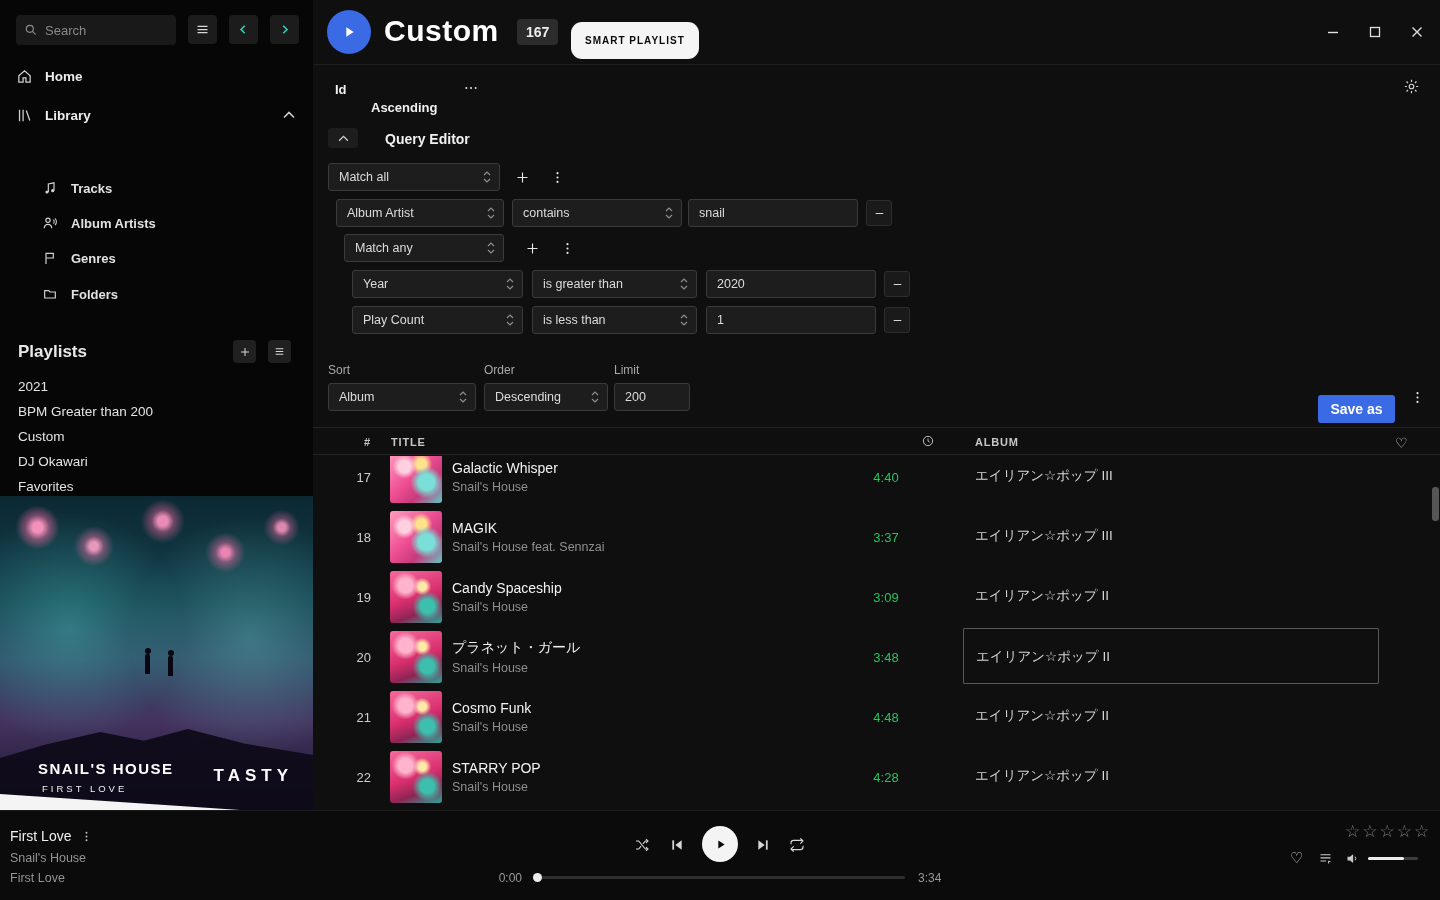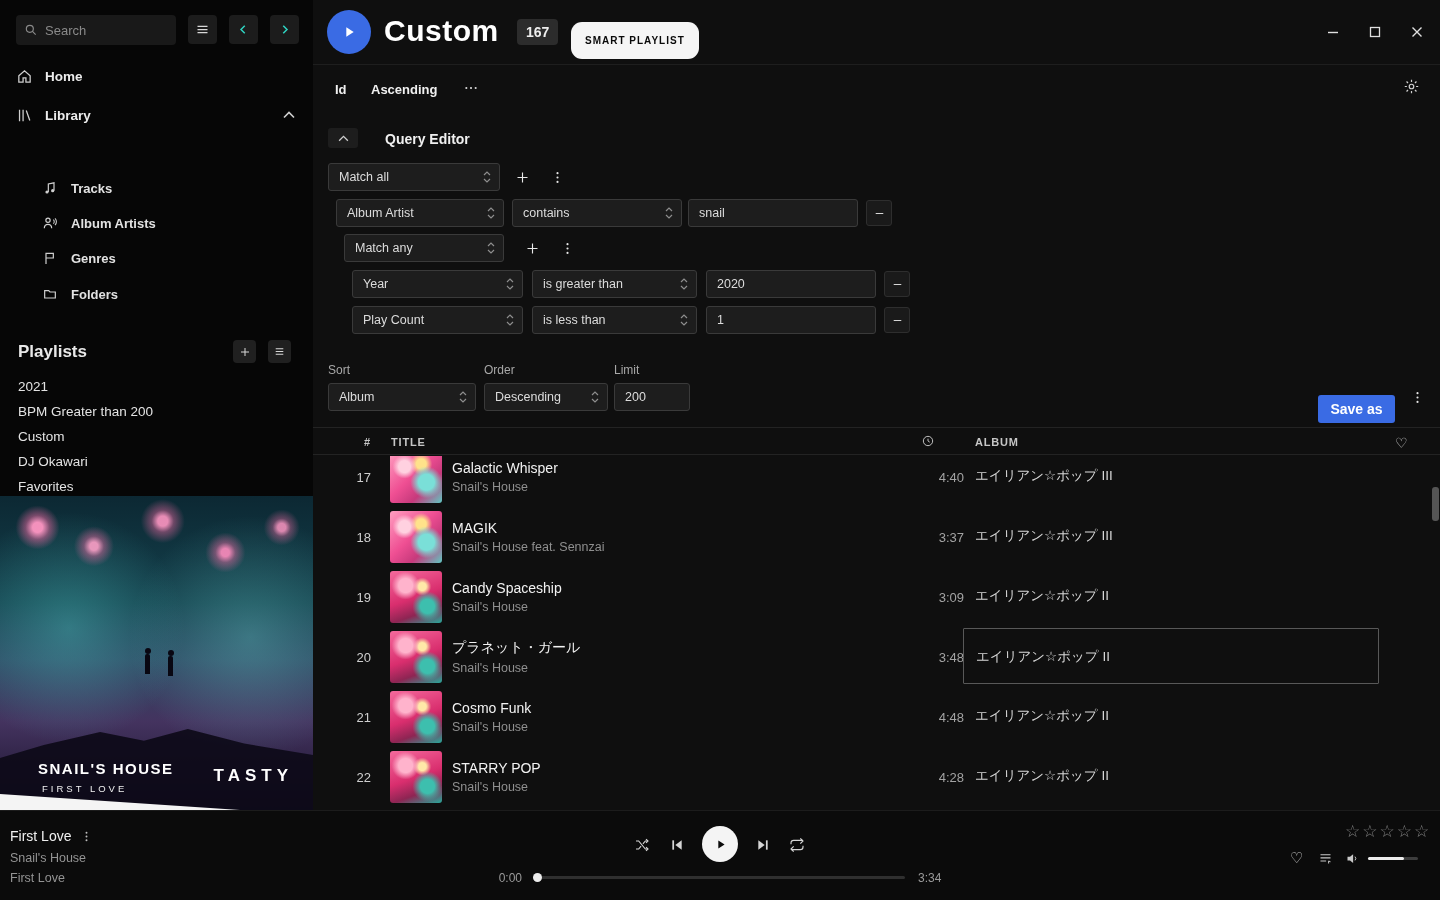--- a/index.html
+++ b/index.html
@@ -60,21 +60,21 @@
               display:flex; align-items:center; justify-content:center; }
   #page-title { position:absolute; left:71px; top:14px; font-size:30px; font-weight:800; letter-spacing:.5px; color:#fff; }
   #count-badge { position:absolute; left:204px; top:19px; height:26px; padding:0 9px; background:#2c2c2c; border-radius:4px;
                  display:flex; align-items:center; font-size:14px; font-weight:700; color:#eee; }
   #smart-pill { position:absolute; left:258px; top:22px; height:37px; padding:0 14px; background:#f5f5f5; border-radius:11px;
                 display:flex; align-items:center; font-size:10px; font-weight:800; letter-spacing:1px; color:#0a0a0a; }
   #win-controls { position:absolute; right:16px; top:25px; display:flex; gap:28px; color:#e0e0e0; }
   .hdr-divider { position:absolute; left:0; top:64px; width:1127px; height:1px; background:#1e1e1e; }
 
   #sortbar-field { position:absolute; left:22px; top:82px; font-size:13px; font-weight:700; color:#f0f0f0; }
-  #sortbar-dir   { position:absolute; left:58px; top:82px; font-size:13px; font-weight:700; color:#f0f0f0; }
+  #sortbar-dir   { position:absolute; left:58px; top:100px; font-size:13px; font-weight:700; color:#f0f0f0; }
   #sortbar-more  { position:absolute; left:150px; top:80px; color:#d8d8d8; }
   #gear-btn { position:absolute; left:1090px; top:78px; font-size:17px; color:#d0d0d0; }
 
   #qe-collapse { position:absolute; left:15px; top:128px; width:30px; height:20px; background:#1d1d1d; border-radius:3px;
                  display:flex; align-items:center; justify-content:center; color:#cfcfcf; }
   #qe-title { position:absolute; left:72px; top:131px; font-size:14px; font-weight:700; color:#f0f0f0; }
 
   .sel { position:absolute; height:28px; background:#1d1d1d; border:1px solid #3a3a3a; border-radius:3px;
          display:flex; align-items:center; justify-content:space-between; padding:0 8px 0 10px;
          font-size:12.5px; color:#dcdcdc; cursor:pointer; }
@@ -109,22 +109,22 @@
       radial-gradient(circle at 60% 25%, #ffe28a 0 5px, transparent 11px),
       linear-gradient(135deg,#ff9ec0 0%, #ef4f93 45%, #c73a7c 70%, #5fc9c4 100%); }
   .art-ii { background:
       radial-gradient(circle at 30% 28%, #ffb3cc 0 7px, transparent 14px),
       radial-gradient(circle at 72% 68%, #3dbfae 0 7px, transparent 15px),
       radial-gradient(circle at 62% 30%, #ffe9a8 0 4px, transparent 9px),
       linear-gradient(160deg,#f56a9d 0%, #d92e6e 50%, #8e2553 75%, #27a99b 100%); }
   .t-text { position:absolute; left:139px; top:50%; transform:translateY(-50%); display:flex; flex-direction:column; gap:4px; }
   .t-title { font-size:14px; color:#f2f2f2; }
   .t-artist { font-size:12.5px; color:#8f8f8f; }
-  .t-dur { position:absolute; left:561px; width:90px; top:50%; transform:translateY(-50%); text-align:right;
-           font-size:13px; color:#a3a3a3; }
+  .t-dur { position:absolute; left:528px; width:90px; top:50%; transform:translateY(-50%); text-align:center;
+           font-size:13px; color:#22c55e; }
   .t-album { position:absolute; left:650px; width:416px; top:1px; height:56px; line-height:56px; padding:0 12px;
              font-size:13.5px; color:#d5d5d5; white-space:nowrap; overflow:hidden; }
   .row-focused .t-album { border:1px solid #585858; border-radius:1px; }
 
   #scroll-thumb { position:absolute; left:1432px; top:487px; width:7px; height:34px; background:#555; border-radius:3px; }
 
   
   #player { position:absolute; left:0; top:810px; width:1440px; height:90px; background:#0b0b0b; border-top:1px solid #1c1c1c; }
   #np-title { position:absolute; left:10px; top:17px; font-size:14px; color:#f0f0f0; }
   #np-kebab { position:absolute; left:80px; top:19px; color:#bdbdbd; }

